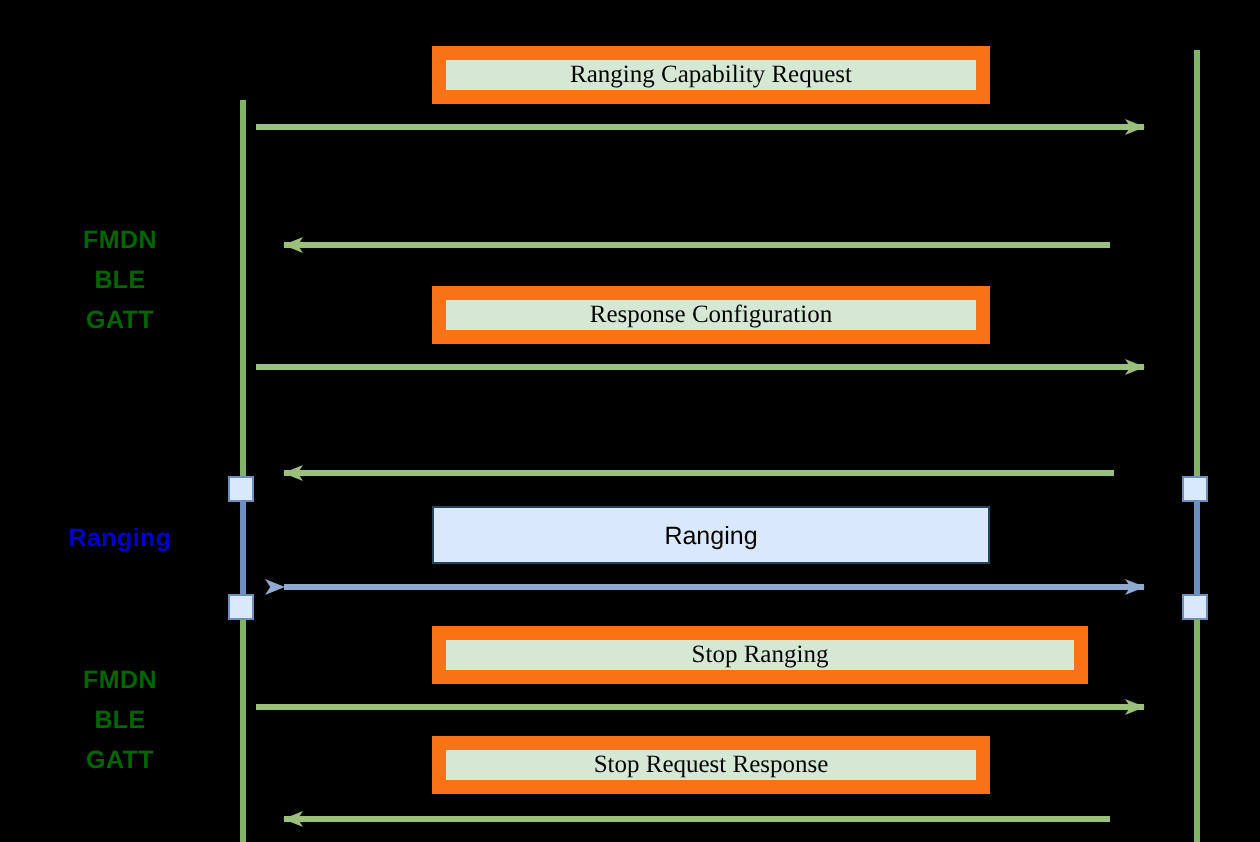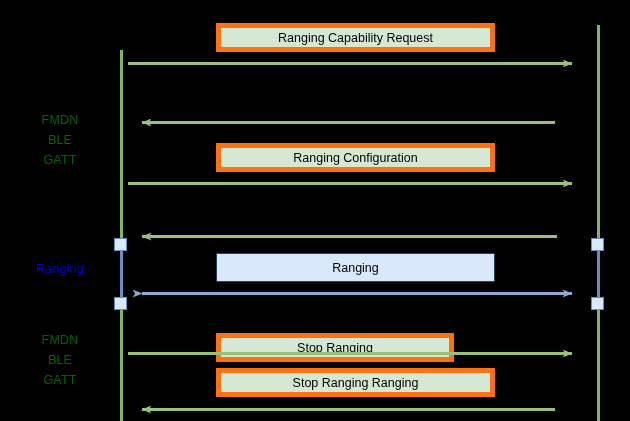--- a/index.html
+++ b/index.html
@@ -32,42 +32,43 @@
     background: #dae8fc;
     border: 1px solid #6c8ebf;
     box-sizing: border-box;
   }
 
   
   .phase-label {
     position: absolute;
     text-align: center;
     font-size: 12.5px;
-    font-weight: normal;
+    font-weight: bold;
     line-height: 20px;
     letter-spacing: 0.2px;
     white-space: pre-line;
   }
   .phase-label.green { color: #006600; }
   .phase-label.blue  { color: #0000cc; }
 
   
   .msg-box {
     position: absolute;
     box-sizing: border-box;
     display: flex;
     align-items: center;
     justify-content: center;
     font-size: 12.5px;
     color: #000000;
     text-align: center;
   }
   .msg-box.green {
     background: #d5e8d4;
-    border: 5px solid #f97316;
+    border: 7px solid #f97316;
+    font-family: Liberation Serif, serif;
   }
   .msg-box.blue {
     background: #dae8fc;
     border: 1px solid #23445d;
   }
 
   
   .arrow-svg {
     position: absolute;
     left: 0;
@@ -99,28 +100,28 @@
 BLE
 GATT</div>
   <div class="phase-label blue" style="left:18px; top:259px; width:84px;">Ranging</div>
   <div class="phase-label green" style="left:18px; top:330px; width:84px;">FMDN
 BLE
 GATT</div>
 
   <div class="msg-box green" style="left:216px; top:23px; width:279px; height:29px;">Ranging Capability Request</div>
 
 
-  <div class="msg-box green" style="left:216px; top:143px; width:279px; height:29px;">Ranging Configuration</div>
+  <div class="msg-box green" style="left:216px; top:143px; width:279px; height:29px;">Response Configuration</div>
 
 
   <div class="msg-box blue" style="left:216px; top:253px; width:279px; height:29px;">Ranging</div>
 
-  <div class="msg-box green" style="left:216px; top:313px; width:238px; height:29px;margin-top:20px;">Stop Ranging</div>
+  <div class="msg-box green" style="left:216px; top:313px; width:328px; height:29px;">Stop Ranging</div>
 
-  <div class="msg-box green" style="left:216px; top:368px; width:279px; height:29px;">Stop Ranging Ranging</div>
+  <div class="msg-box green" style="left:216px; top:368px; width:279px; height:29px;">Stop Request Response</div>
 
   <svg class="arrow-svg" viewBox="0 0 630 421">
     <defs>
       <marker id="gr-right" markerWidth="10" markerHeight="8" refX="9.5" refY="4" orient="auto" markerUnits="userSpaceOnUse">
         <path d="M0,0 L10,4 L0,8 L2.6,4 Z" fill="#9ac07c"></path>
       </marker>
       <marker id="gr-left" markerWidth="10" markerHeight="8" refX="9.5" refY="4" orient="auto" markerUnits="userSpaceOnUse">
         <path d="M0,0 L10,4 L0,8 L2.6,4 Z" fill="#9ac07c"></path>
       </marker>
       <marker id="bl-arrow" markerWidth="10" markerHeight="8" refX="9.5" refY="4" orient="auto" markerUnits="userSpaceOnUse">

